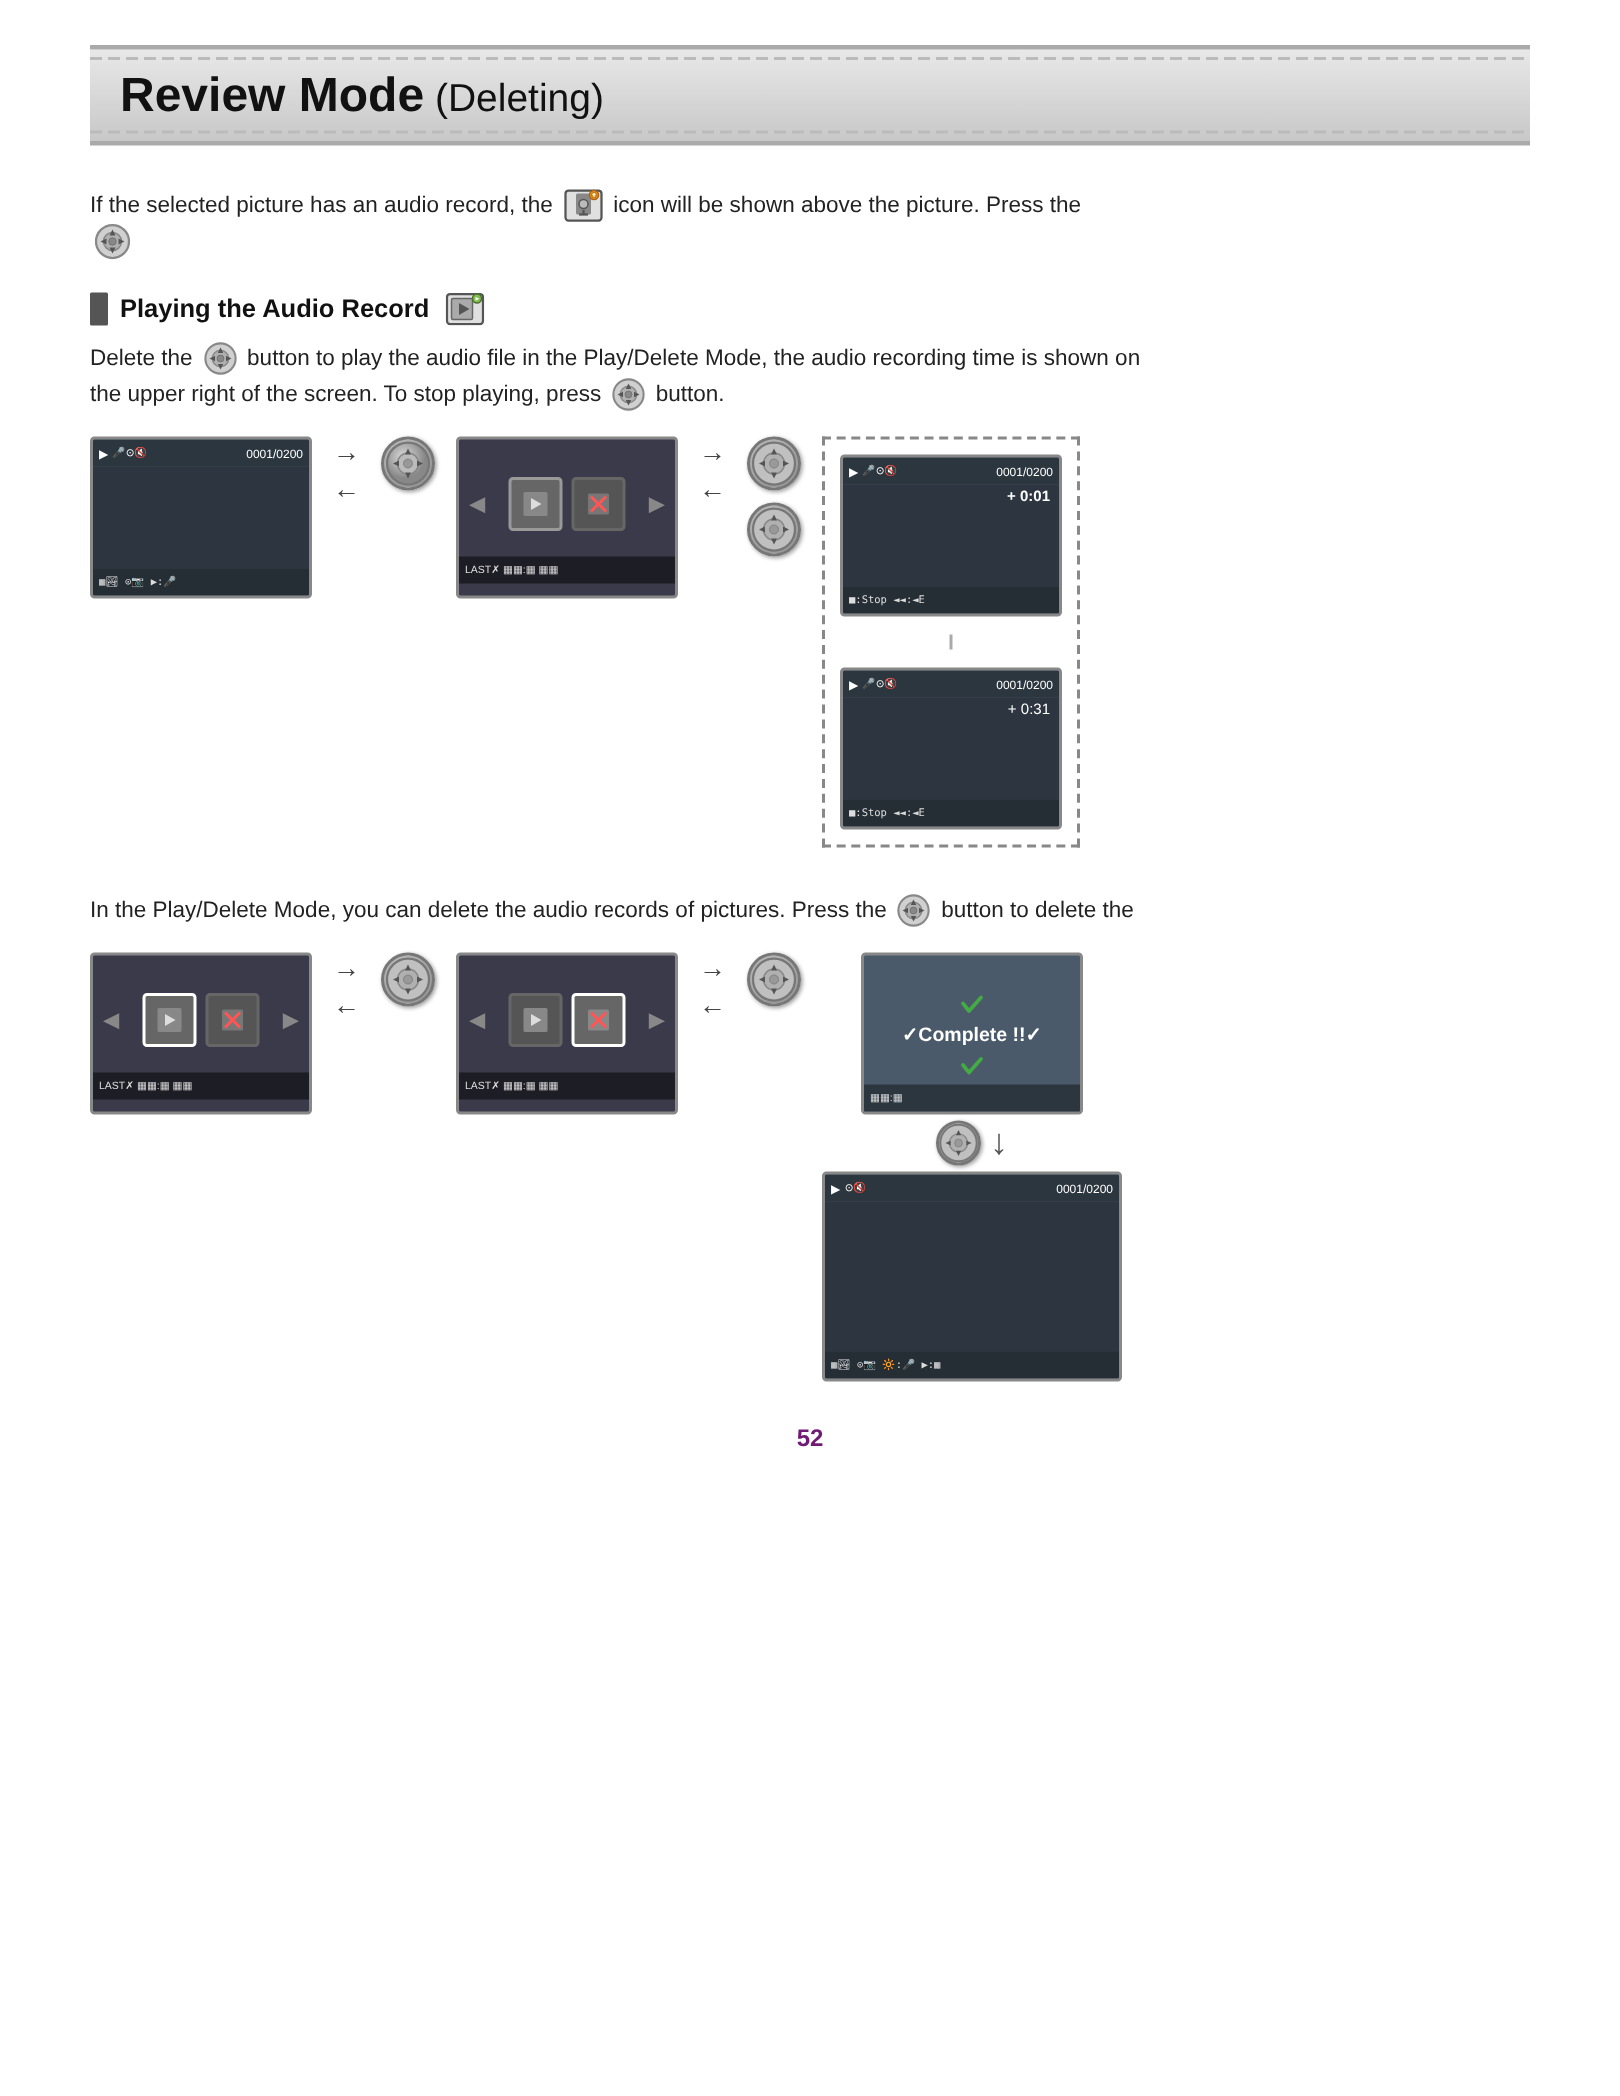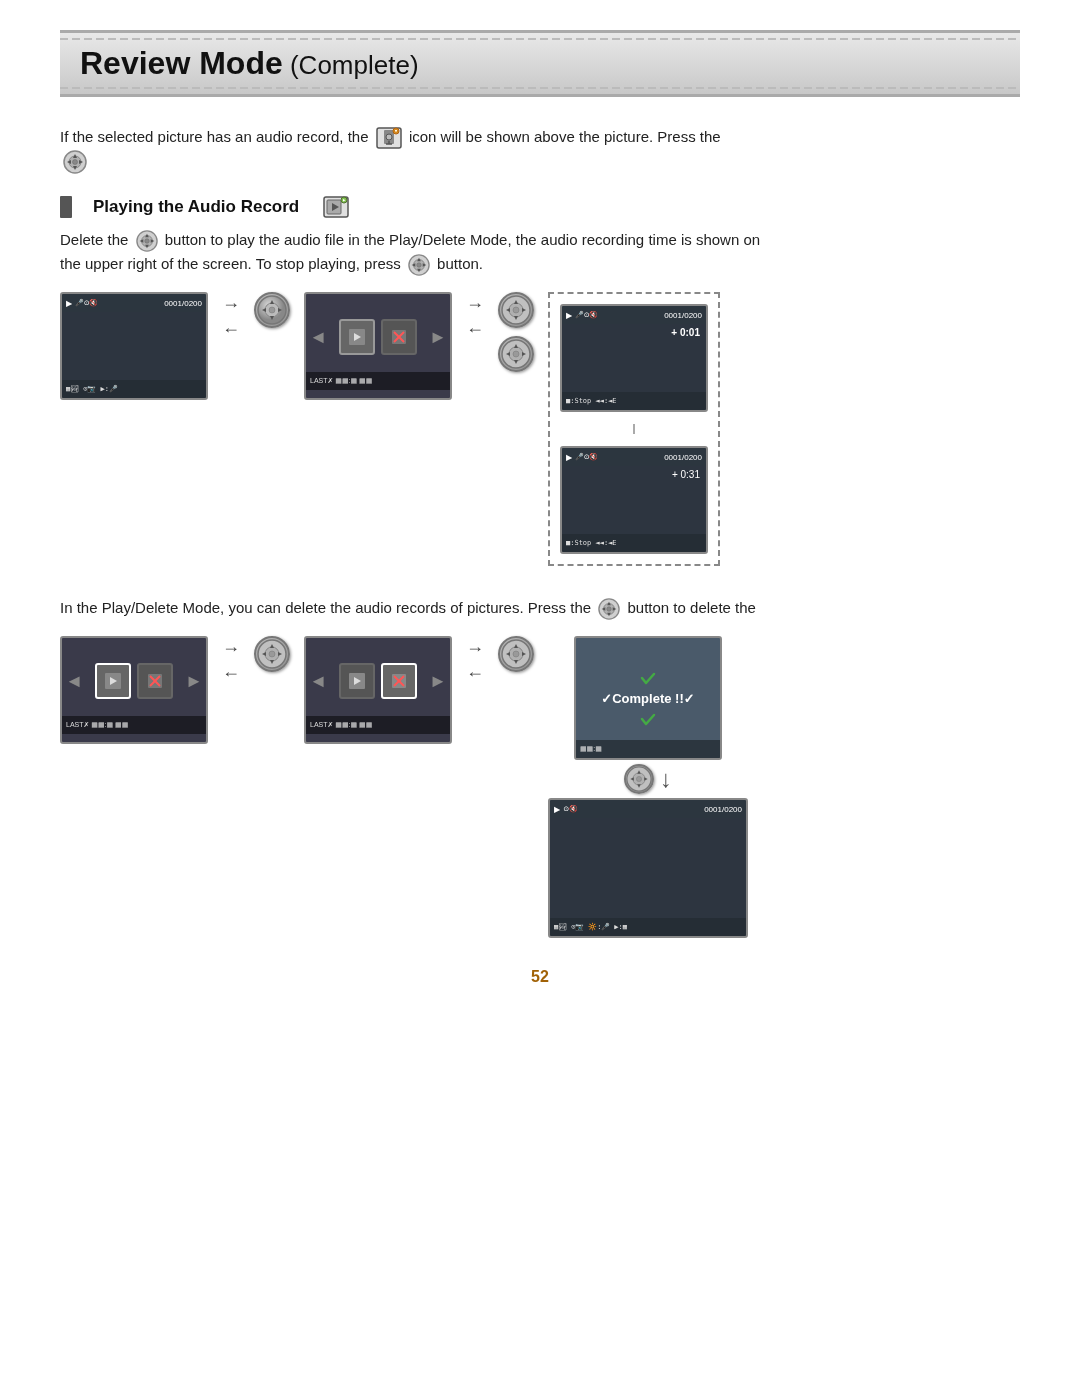--- a/index.html
+++ b/index.html
@@ -78,21 +78,21 @@
     .intro-text {
       margin-bottom: 22px;
       line-height: 1.6;
       font-size: 15px;
     }
 
     
     .subsection {
       display: flex;
       align-items: center;
-      gap: 21px;
+      gap: 8px;
       margin-bottom: 10px;
     }
     .subsection-bar {
       width: 12px;
       height: 22px;
       background: #555;
       display: inline-block;
       border-radius: 1px;
     }
     .subsection h2 {
@@ -187,21 +187,21 @@
       border: 2px dashed #888;
       padding: 10px;
       display: flex;
       flex-direction: column;
       gap: 12px;
     }
 
     .page-number {
       text-align: center;
       font-size: 16px;
-      color: #a16207;
+      color: #701a75;
       margin-top: 30px;
       font-weight: bold;
     }
 
     .diagram-section {
       display: flex;
       align-items: center;
       gap: 14px;
     }
 
@@ -227,21 +227,21 @@
       gap: 4px;
     }
   </style>
 </head>
 <body>
 
 <div class="page">
 
   <div class="title-banner">
     <h1>
-      <span>Review Mode</span><span class="normal"> (Complete)</span>
+      <span>Review Mode</span><span class="normal"> (Deleting)</span>
     </h1>
   </div>
 
 
   <div class="intro-text">
     <span>If the selected picture has an audio record, the</span>
     
     <span class="inline-icon">
       <svg width="26" height="22" viewBox="0 0 26 22" fill="none" xmlns="http://www.w3.org/2000/svg">
         <rect x="1" y="1" width="24" height="20" rx="2" fill="#e0e0e0" stroke="#555" stroke-width="1.5"></rect>
@@ -549,21 +549,21 @@
         <polygon points="15,5 13,9 17,9" fill="#555"></polygon>
         <polygon points="15,25 13,21 17,21" fill="#555"></polygon>
         <polygon points="5,15 9,13 9,17" fill="#555"></polygon>
         <polygon points="25,15 21,13 21,17" fill="#555"></polygon>
         <circle cx="15" cy="15" r="3" fill="#999" stroke="#777" stroke-width="0.5"></circle>
       </svg>
     </div>
 
     <div class="delete-flow">
 
-      <div style="background:#4a5a6a;border:2px solid #888;border-radius:3px;width:148px;height:124px;display:flex;align-items:center;justify-content:center;position:relative;">
+      <div style="background:#4a5a6a;border:2px solid #888;border-radius:3px;width:148px;height:108px;display:flex;align-items:center;justify-content:center;position:relative;">
         <div style="background:rgba(0,0,0,0.4);position:absolute;bottom:0;left:0;right:0;height:18px;display:flex;align-items:center;padding:0 4px;font-size:7px;color:#ddd;">
           <span>▦▦:▦</span>
         </div>
         <div style="display:flex;flex-direction:column;align-items:center;gap:4px;">
           <svg width="18" height="18" viewBox="0 0 18 18">
             <path d="M3,9 L7,14 L15,5" stroke="#4a4" stroke-width="2.5" fill="none" stroke-linecap="round" stroke-linejoin="round"></path>
           </svg>
           <span style="color:#fff;font-size:13px;font-weight:bold;">✓Complete !!✓</span>
           <svg width="18" height="18" viewBox="0 0 18 18">
             <path d="M3,9 L7,14 L15,5" stroke="#4a4" stroke-width="2.5" fill="none" stroke-linecap="round" stroke-linejoin="round"></path>

